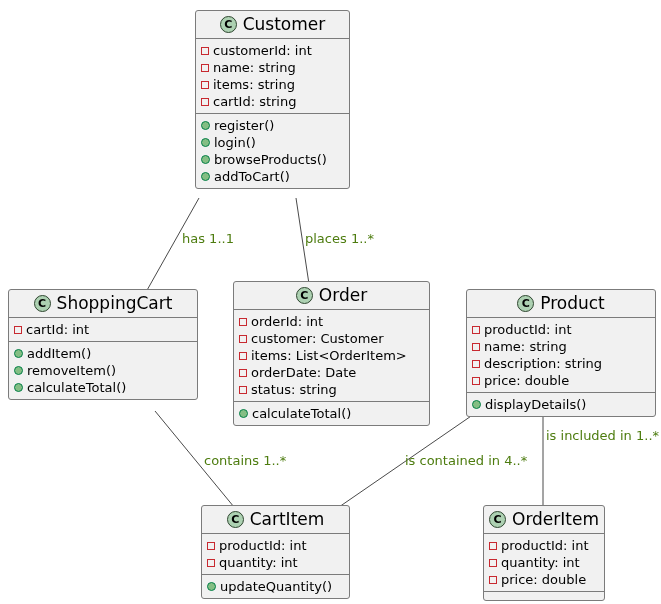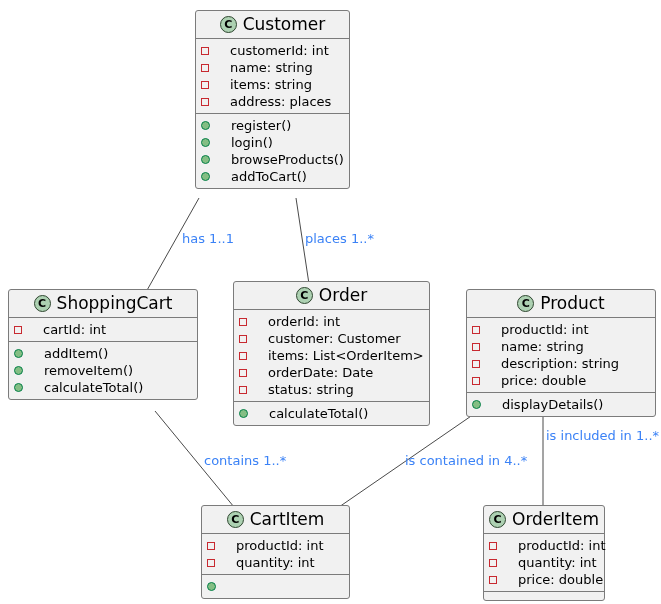--- a/index.html
+++ b/index.html
@@ -2,40 +2,40 @@
 <html><head>
 <meta charset="utf-8">
 <style>
   html,body{margin:0;padding:0;background:#ffffff;}
   #stage{
     position:relative;width:661px;height:604px;background:#ffffff;overflow:hidden;
     font-family:"DejaVu Sans","Liberation Sans",sans-serif;color:#000;
   }
   #edges{position:absolute;left:0;top:0;z-index:0;}
   .edge-label{
-    position:absolute;z-index:2;font-size:13px;line-height:16px;color:#3b82f6;white-space:nowrap;
+    position:absolute;z-index:2;font-size:13px;line-height:16px;color:#4d7c0f;white-space:nowrap;
   }
   .class-box{
     position:absolute;z-index:1;background:#f1f1f1;border:1px solid #7b7b7b;
     border-radius:3px;box-sizing:border-box;
   }
   .class-title{
     display:flex;align-items:center;justify-content:center;gap:6px;
     padding:4px 8px;height:19px;
   }
   .class-name{font-size:17px;line-height:19px;white-space:nowrap;}
   .class-icon{
     width:17px;height:17px;border-radius:50%;background:#ADD1B2;border:1px solid #2f4630;
     display:flex;align-items:center;justify-content:center;flex:0 0 auto;
     font-size:11px;font-weight:bold;color:#000;box-sizing:border-box;
   }
   .compartment{border-top:1px solid #7b7b7b;padding:3px 6px 3px 5px;}
   .compartment.empty{min-height:8px;padding:0;}
   .member-row{
-    display:flex;align-items:center;gap:21px;height:17px;white-space:nowrap;
+    display:flex;align-items:center;gap:4px;height:17px;white-space:nowrap;
   }
   .member-text{font-size:13px;line-height:17px;}
   .field-icon{
     width:6px;height:6px;border:1px solid #C82930;background:transparent;
     flex:0 0 auto;box-sizing:content-box;
   }
   .method-icon{
     width:7px;height:7px;border-radius:50%;background:#84BE84;border:1px solid #038048;
     flex:0 0 auto;box-sizing:content-box;
   }
@@ -64,21 +64,21 @@
         <div class="member-row">
           <span class="field-icon"></span>
           <span class="member-text">name: string</span>
         </div>
         <div class="member-row">
           <span class="field-icon"></span>
           <span class="member-text">items: string</span>
         </div>
         <div class="member-row">
           <span class="field-icon"></span>
-          <span class="member-text">address: places</span>
+          <span class="member-text">cartId: string</span>
         </div>
       </div>
       <div class="compartment">
         <div class="member-row">
           <span class="method-icon"></span>
           <span class="member-text">register()</span>
         </div>
         <div class="member-row">
           <span class="method-icon"></span>
           <span class="member-text">login()</span>
@@ -194,20 +194,21 @@
           <span class="member-text">productId: int</span>
         </div>
         <div class="member-row">
           <span class="field-icon"></span>
           <span class="member-text">quantity: int</span>
         </div>
       </div>
       <div class="compartment">
         <div class="member-row">
           <span class="method-icon"></span>
+          <span class="member-text">updateQuantity()</span>
         </div>
       </div>
     </div>
     <div class="class-box" style="left: 483px; top: 505px; width: 122px;">
       <div class="class-title">
         <span class="class-icon">C</span>
         <span class="class-name">OrderItem</span>
       </div>
       <div class="compartment">
         <div class="member-row">

